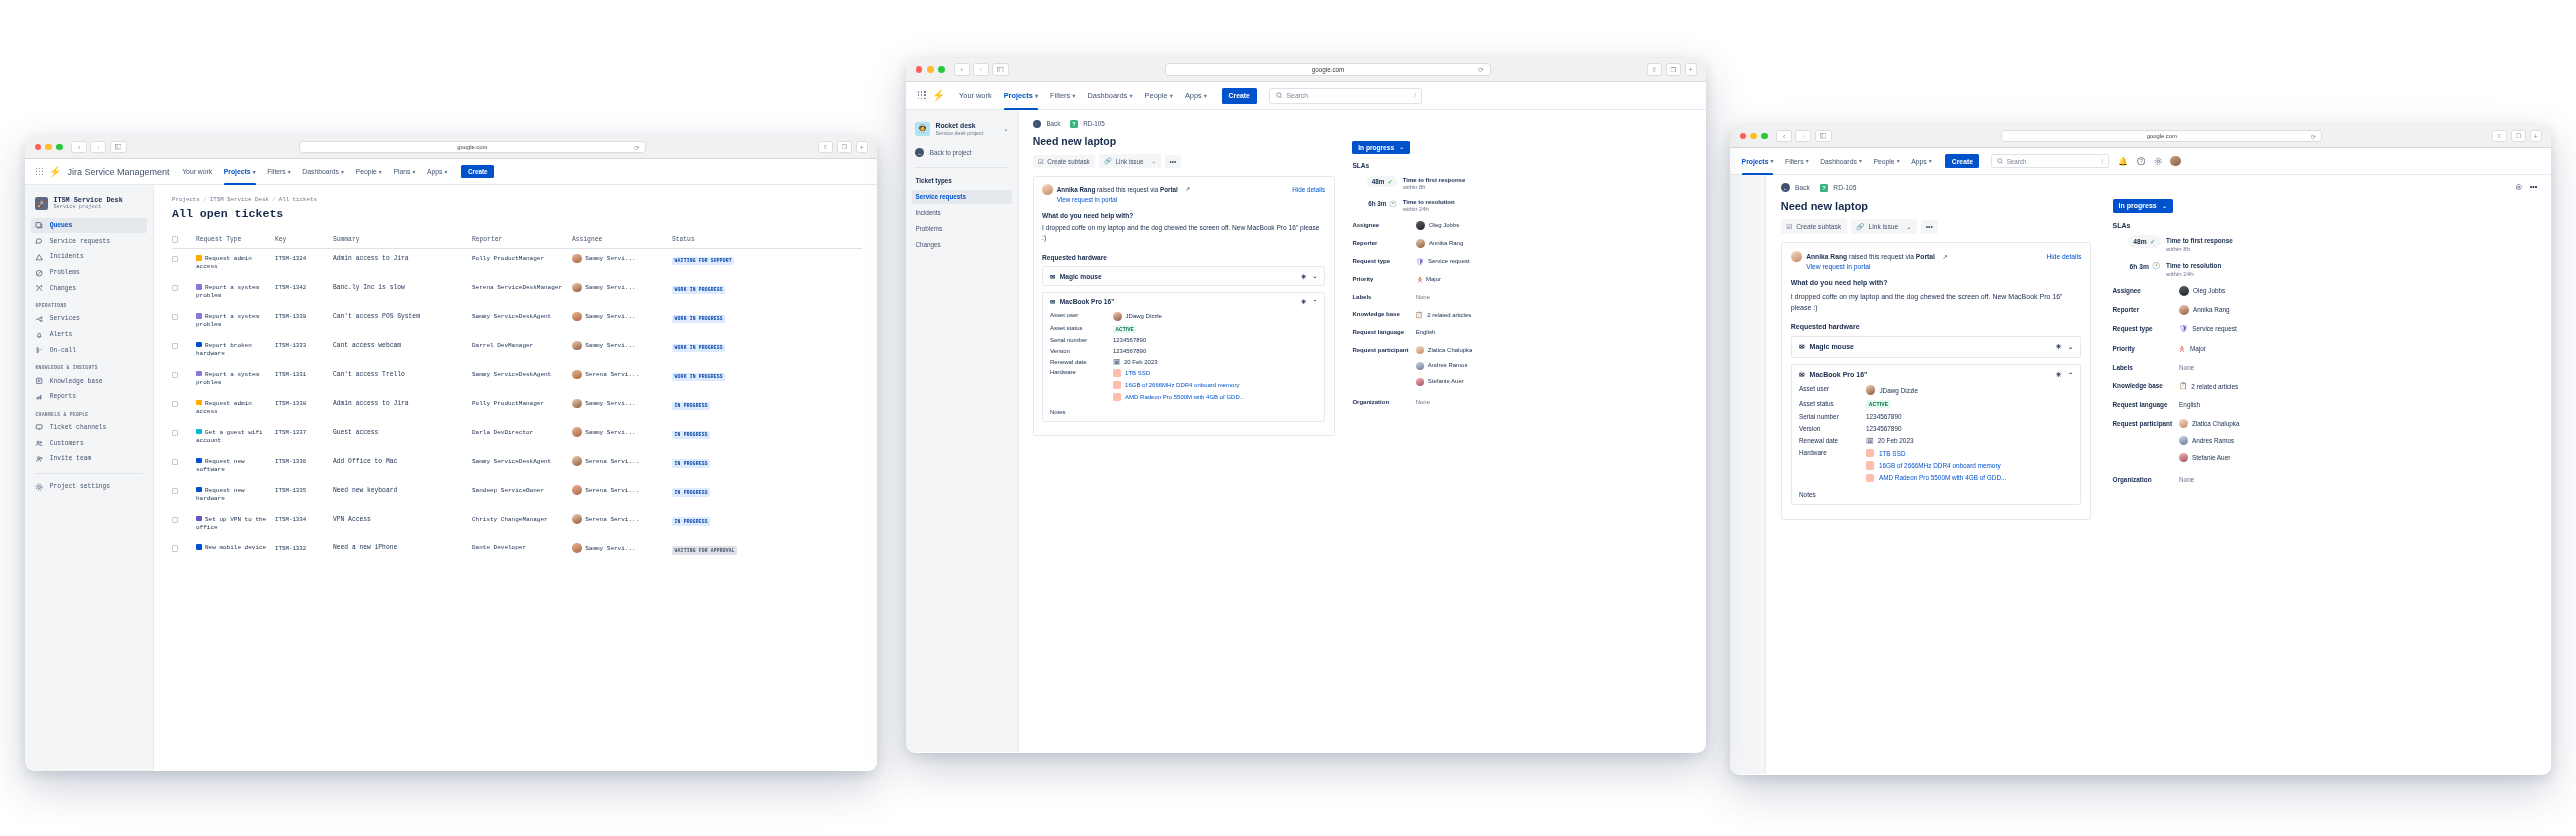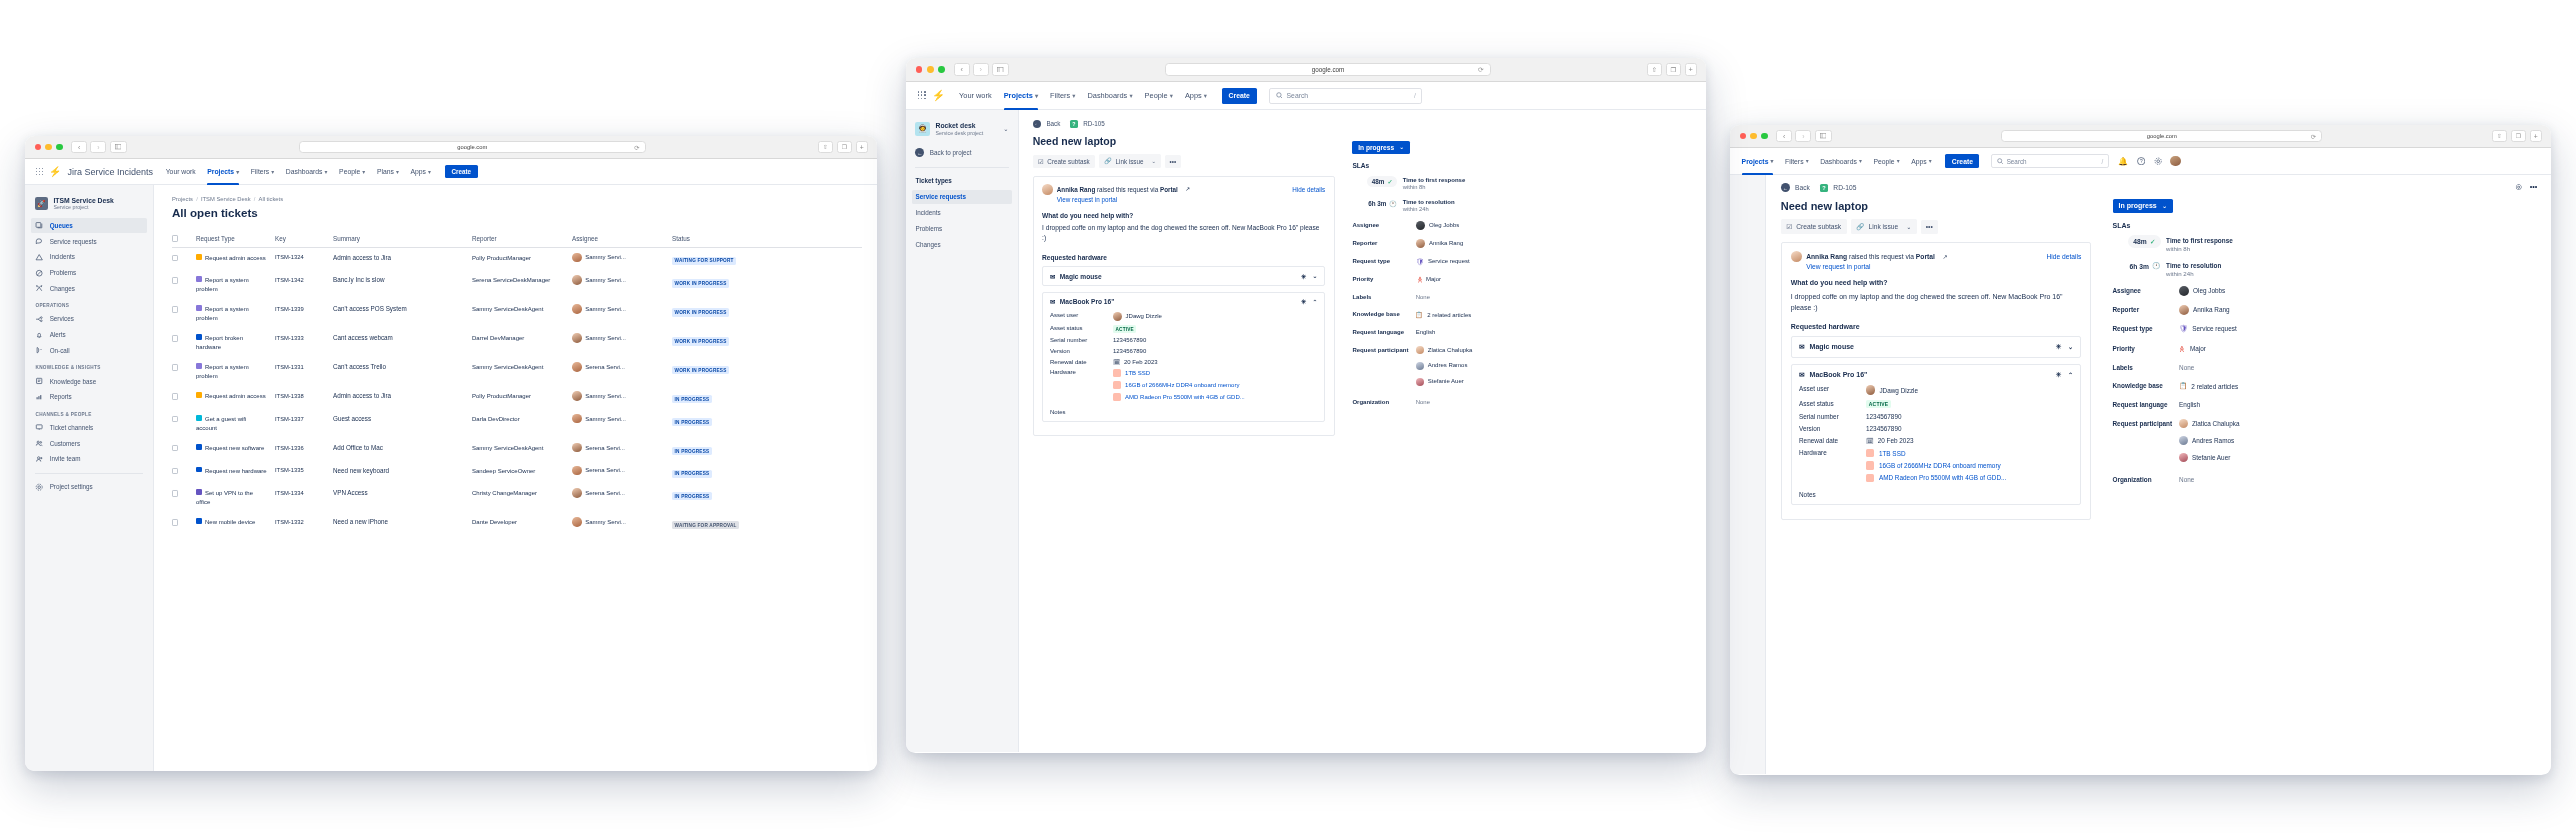--- a/index.html
+++ b/index.html
@@ -176,21 +176,21 @@
             <i style="width:1.6px;height:1.6px"></i>
             <i style="width:1.6px;height:1.6px"></i>
           <i style="width:1.6px;height:1.6px"></i>
             <i style="width:1.6px;height:1.6px"></i>
             <i style="width:1.6px;height:1.6px"></i>
           <i style="width:1.6px;height:1.6px"></i>
             <i style="width:1.6px;height:1.6px"></i>
             <i style="width:1.6px;height:1.6px"></i>
         </span>
         <span class="bolt" style="font-size:10px;line-height:1">⚡</span>
-        <span class="brand" style="font-size:9px">Jira Service Incidents</span>
+        <span class="brand" style="font-size:9px">Jira Service Management</span>
       </div>
       <div class="jnav-items" style="gap:11.6px; height:26px;" id="w1nav">
           <div class="jitem" style="font-size:6.8px;height:100%;gap:2.1px;">
             <span>Your work</span>
           </div>
           <div class="jitem active" style="font-size:6.8px;height:100%;gap:2.1px;">
             <span>Projects</span>
             <span class="car" style="font-size:5.8px">▾</span>
             <span class="underline" style="height:1.6px"></span>
           </div>
@@ -211,21 +211,21 @@
             <span class="car" style="font-size:5.8px">▾</span>
           </div>
           <div class="jitem" style="font-size:6.8px;height:100%;gap:2.1px;">
             <span>Apps</span>
             <span class="car" style="font-size:5.8px">▾</span>
           </div>
         </div>
       <button class="createbtn" style="width:33px;height:13.7px;font-size:6.3px;margin-left:13.7px;border:none">Create</button>
     </div>
 
-    <div style="display:flex; height:calc(100% - 49px);">
+    <div style="display:flex; height:calc(100% - 49px);font-family:Liberation Mono, monospace;">
 
       <div class="side" style="width:129px; padding:9.5px 6.3px 0 6.3px;" id="w1side">
           <div class="proj-head" style="gap:5.3px;padding:2.1px 4.2px 7.4px 4.2px;">
             <span class="proj-ico" style="width:12.6px;height:12.6px;font-size:6.8px">🚀</span>
             <div>
               <div class="proj-name" style="font-size:6.8px">ITSM Service Desk</div>
               <div class="proj-sub" style="font-size:5.3px">Service project</div>
             </div>
           </div>
           <div class="side-item active" style="gap:5.8px;padding:3.2px 4.2px;font-size:6.3px;margin-bottom:1.1px;">

